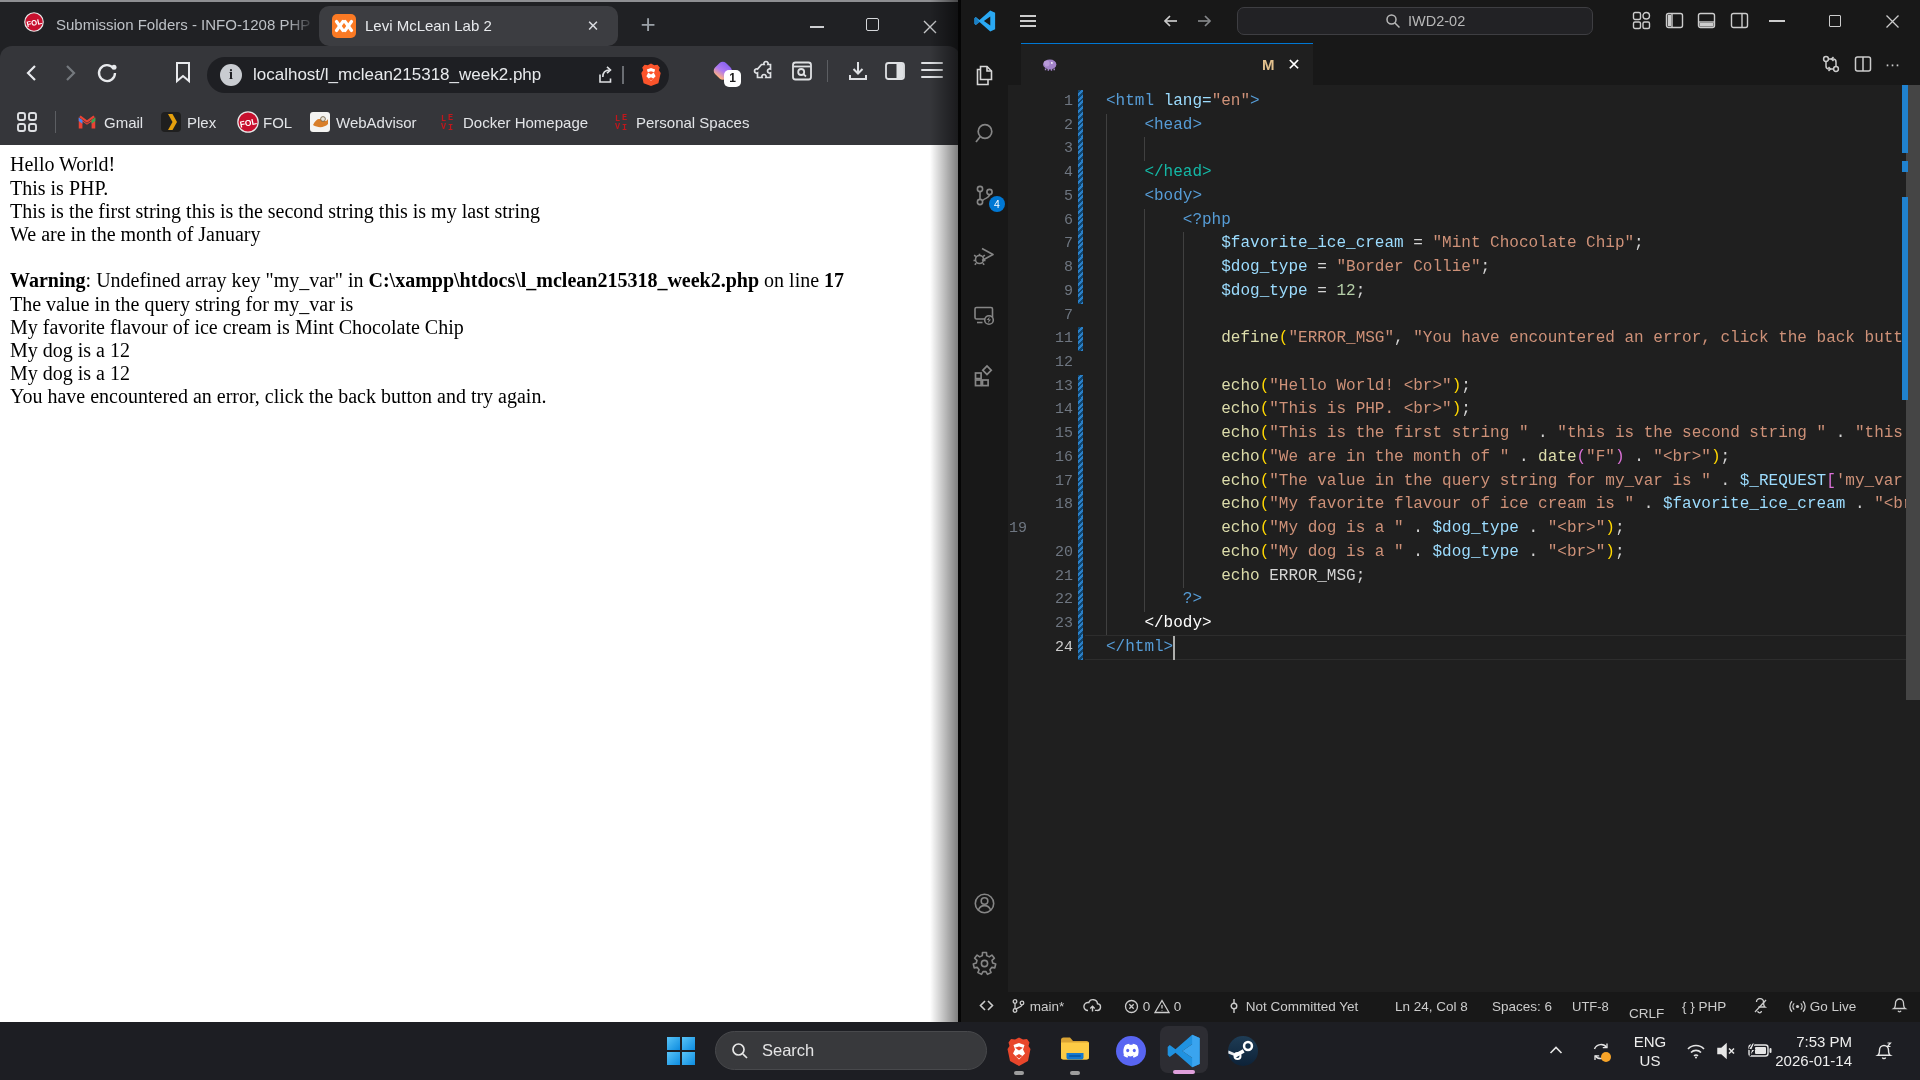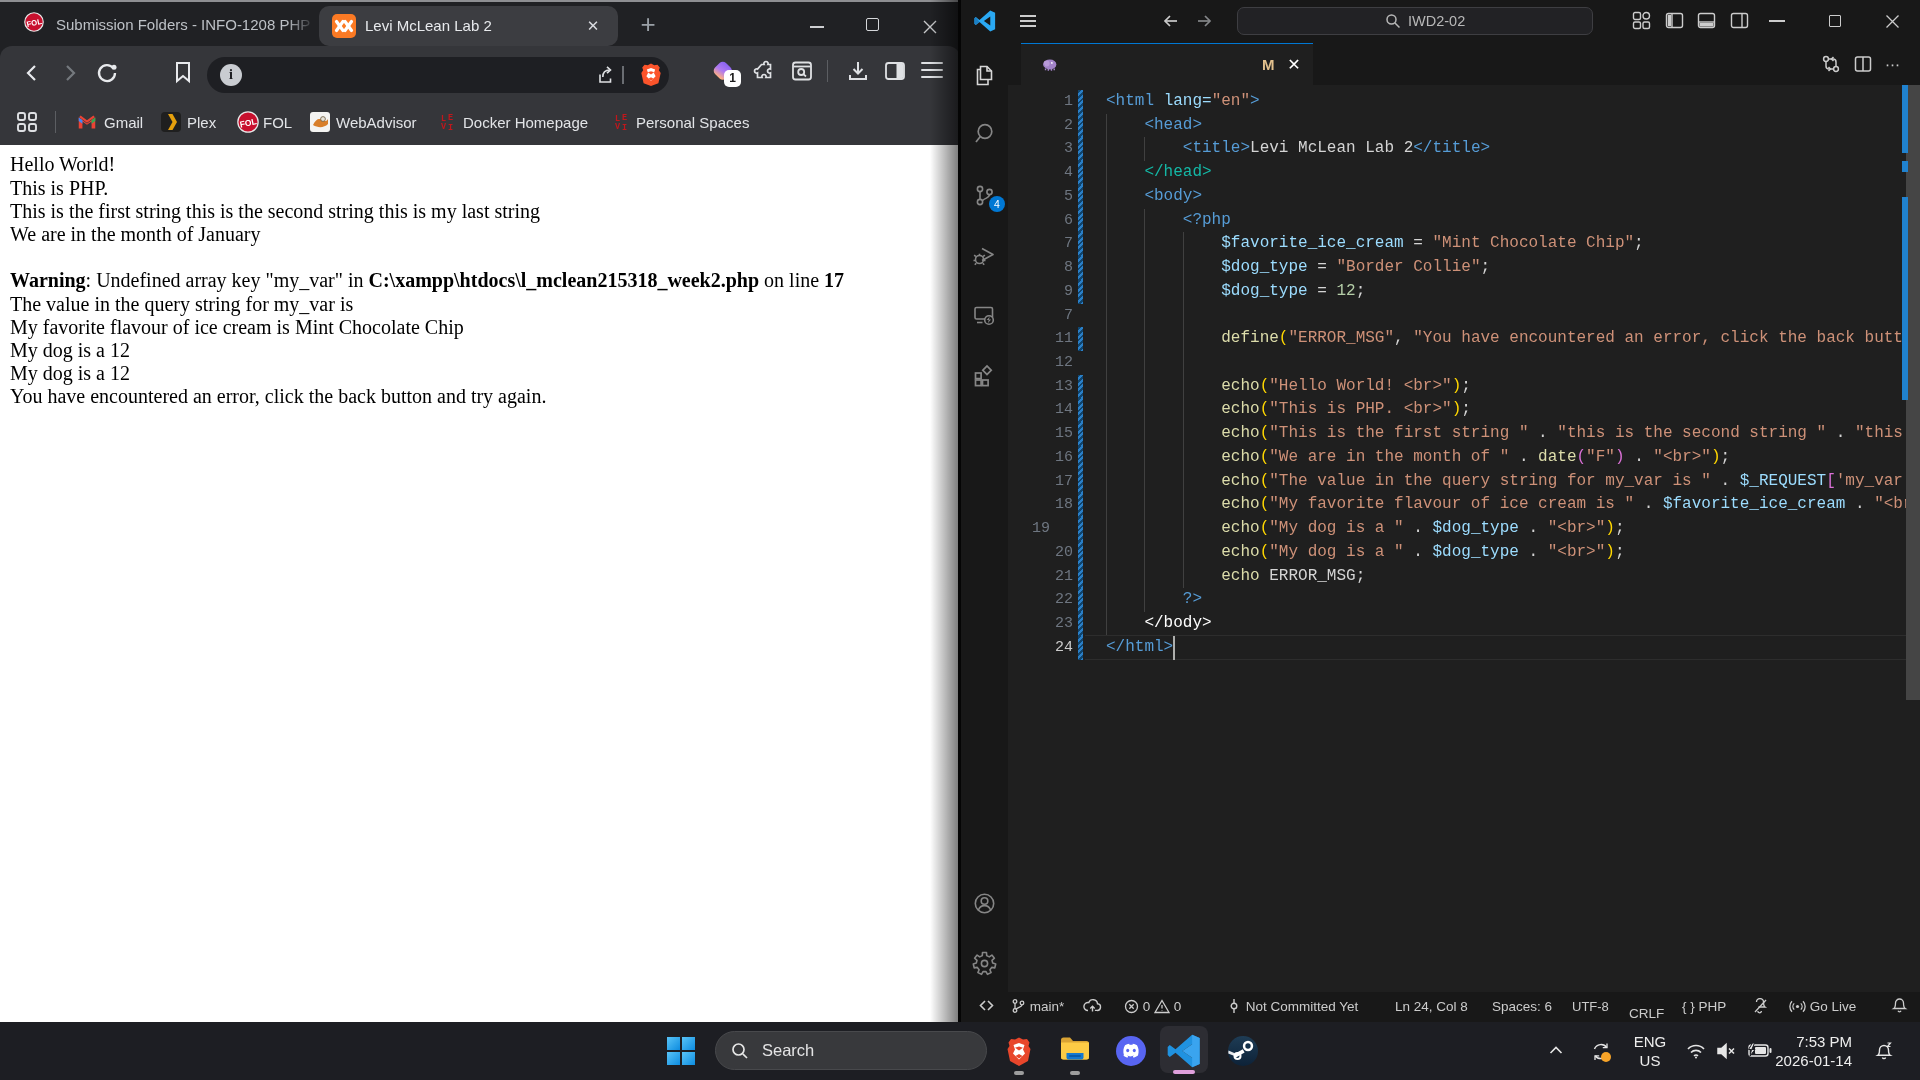--- a/index.html
+++ b/index.html
@@ -58,20 +58,21 @@
           <circle cx="20" cy="7.2" r="2.5" fill="#e8eaed" stroke="none"></circle>
         </svg></div>
       <div class="abs" style="left:172px;top:14px;width:22px;height:24px"><svg width="22" height="24" viewBox="0 0 22 24" fill="none" stroke="#e8eaed" stroke-width="2">
           <path d="M5 3 h12 v18 l-6 -5 -6 5 z"></path>
         </svg></div>
 
     <div class="abs" style="left:207px;top:11px;width:462px;height:36px;background:#1e1f23;border-radius:18px">
       <div class="abs" style="left:13px;top:7px;width:22px;height:22px;border-radius:50%;background:#c9ccd1">
         <div class="abs" style="left:0;top:3px;width:22px;height:16px;color:#1e1f23;font-size:14px;font-weight:700;text-align:center;line-height:16px;font-family:'Liberation Serif',serif">i</div>
       </div>
+      <div class="abs" style="left:46px;top:0;width:340px;height:36px;line-height:36px;color:#e8eaed;font-size:17px;white-space:nowrap">localhost/l_mclean215318_week2.php</div>
       <div class="abs" style="left:388px;top:8px;width:20px;height:20px"><svg width="20" height="20" viewBox="0 0 20 20" fill="none" stroke="#dfe1e4" stroke-width="1.6">
             <path d="M5 9.5 V17 H15.5 V13.5"></path>
             <path d="M7.8 12 C7.8 6.5 10.5 5 14.8 5"></path>
             <path d="M12 1.8 L15.5 5 L12 8.2"></path>
           </svg></div>
       <div class="abs" style="left:415px;top:9px;width:1.5px;height:18px;background:#6a6d72"></div>
       <div class="abs" style="left:432px;top:5px;width:26px;height:26px"><svg width="24" height="24" viewBox="0 0 26 26">
             <path d="M13 1.5 L16.5 3.5 L20 3 L22.5 6 L21.5 9 L23.5 12 L21 23 L13 26 L5 23 L2.5 12 L4.5 9 L3.5 6 L6 3 L9.5 3.5 Z" fill="#fb542b"></path>
             <path d="M13 6.5 L17.5 8.2 L16.2 12 L18 15.5 L13 20.5 L8 15.5 L9.8 12 L8.5 8.2 Z" fill="#fff"></path>
             <path d="M13 13.5 L16.5 11 L13 10 L9.5 11 Z" fill="#fb542b"></path>
@@ -300,21 +301,20 @@
       <div class="hatch" style="position:absolute;left:69px;top:5.00px;width:5px;height:23.73px"></div>
       <div style="position:absolute;left:97px;top:5.00px;height:23.73px;line-height:23.73px;white-space:pre"><span style="color:#569cd6">&lt;html</span><span style="color:#d4d4d4"> </span><span style="color:#9cdcfe">lang</span><span style="color:#9cdcfe">=</span><span style="color:#ce9178">"en"</span><span style="color:#569cd6">&gt;</span></div>
 <div style="position:absolute;left:0;top:28.73px;width:64px;height:23.73px;line-height:23.73px;text-align:right;color:#6e7681;font-size:15px">2</div>
       <div class="hatch" style="position:absolute;left:69px;top:28.73px;width:5px;height:23.73px"></div>
       <div style="position:absolute;left:97.00px;top:28.73px;width:1px;height:23.73px;background:#404040"></div>
       <div style="position:absolute;left:97px;top:28.73px;height:23.73px;line-height:23.73px;white-space:pre"><span style="color:#d4d4d4">    </span><span style="color:#569cd6">&lt;head&gt;</span></div>
 <div style="position:absolute;left:0;top:52.46px;width:64px;height:23.73px;line-height:23.73px;text-align:right;color:#6e7681;font-size:15px">3</div>
       <div class="hatch" style="position:absolute;left:69px;top:52.46px;width:5px;height:23.73px"></div>
       <div style="position:absolute;left:97.00px;top:52.46px;width:1px;height:23.73px;background:#404040"></div>
       <div style="position:absolute;left:135.41px;top:52.46px;width:1px;height:23.73px;background:#404040"></div>
-      <div style="position:absolute;left:97px;top:52.46px;height:23.73px;line-height:23.73px;white-space:pre"><span style="color:#d4d4d4">        </span><span style="color:#569cd6">&lt;title&gt;</span><span style="color:#d4d4d4">Levi McLean Lab 2</span><span style="color:#569cd6">&lt;/title&gt;</span></div>
 <div style="position:absolute;left:0;top:76.19px;width:64px;height:23.73px;line-height:23.73px;text-align:right;color:#6e7681;font-size:15px">4</div>
       <div class="hatch" style="position:absolute;left:69px;top:76.19px;width:5px;height:23.73px"></div>
       <div style="position:absolute;left:97.00px;top:76.19px;width:1px;height:23.73px;background:#404040"></div>
       <div style="position:absolute;left:97px;top:76.19px;height:23.73px;line-height:23.73px;white-space:pre"><span style="color:#d4d4d4">    </span><span style="color:#14b8a6">&lt;/head&gt;</span></div>
 <div style="position:absolute;left:0;top:99.92px;width:64px;height:23.73px;line-height:23.73px;text-align:right;color:#6e7681;font-size:15px">5</div>
       <div class="hatch" style="position:absolute;left:69px;top:99.92px;width:5px;height:23.73px"></div>
       <div style="position:absolute;left:97.00px;top:99.92px;width:1px;height:23.73px;background:#404040"></div>
       <div style="position:absolute;left:97px;top:99.92px;height:23.73px;line-height:23.73px;white-space:pre"><span style="color:#d4d4d4">    </span><span style="color:#569cd6">&lt;body&gt;</span></div>
 <div style="position:absolute;left:0;top:123.65px;width:64px;height:23.73px;line-height:23.73px;text-align:right;color:#6e7681;font-size:15px">6</div>
       <div class="hatch" style="position:absolute;left:69px;top:123.65px;width:5px;height:23.73px"></div>
@@ -382,21 +382,21 @@
       <div style="position:absolute;left:97.00px;top:384.68px;width:1px;height:23.73px;background:#404040"></div>
       <div style="position:absolute;left:135.41px;top:384.68px;width:1px;height:23.73px;background:#404040"></div>
       <div style="position:absolute;left:173.81px;top:384.68px;width:1px;height:23.73px;background:#404040"></div>
       <div style="position:absolute;left:97px;top:384.68px;height:23.73px;line-height:23.73px;white-space:pre"><span style="color:#d4d4d4">            </span><span style="color:#dcdcaa">echo</span><span style="color:#ffd700">(</span><span style="color:#ce9178">"The value in the query string for my_var is "</span><span style="color:#d4d4d4"> . </span><span style="color:#9cdcfe">$_REQUEST</span><span style="color:#da70d6">[</span><span style="color:#ce9178">'my_var'</span></div>
 <div style="position:absolute;left:0;top:408.41px;width:64px;height:23.73px;line-height:23.73px;text-align:right;color:#6e7681;font-size:15px">18</div>
       <div class="hatch" style="position:absolute;left:69px;top:408.41px;width:5px;height:23.73px"></div>
       <div style="position:absolute;left:97.00px;top:408.41px;width:1px;height:23.73px;background:#404040"></div>
       <div style="position:absolute;left:135.41px;top:408.41px;width:1px;height:23.73px;background:#404040"></div>
       <div style="position:absolute;left:173.81px;top:408.41px;width:1px;height:23.73px;background:#404040"></div>
       <div style="position:absolute;left:97px;top:408.41px;height:23.73px;line-height:23.73px;white-space:pre"><span style="color:#d4d4d4">            </span><span style="color:#dcdcaa">echo</span><span style="color:#ffd700">(</span><span style="color:#ce9178">"My favorite flavour of ice cream is "</span><span style="color:#d4d4d4"> . </span><span style="color:#9cdcfe">$favorite_ice_cream</span><span style="color:#d4d4d4"> . </span><span style="color:#ce9178">"&lt;br&gt;"</span></div>
-<div style="position:absolute;left:0;top:432.14px;width:64px;height:23.73px;line-height:23.73px;text-align:center;color:#6e7681;font-size:15px">19</div>
+<div style="position:absolute;left:0;top:432.14px;width:64px;height:23.73px;line-height:23.73px;text-align:left;color:#6e7681;font-size:15px">19</div>
       <div class="hatch" style="position:absolute;left:69px;top:432.14px;width:5px;height:23.73px"></div>
       <div style="position:absolute;left:97.00px;top:432.14px;width:1px;height:23.73px;background:#404040"></div>
       <div style="position:absolute;left:135.41px;top:432.14px;width:1px;height:23.73px;background:#404040"></div>
       <div style="position:absolute;left:173.81px;top:432.14px;width:1px;height:23.73px;background:#404040"></div>
       <div style="position:absolute;left:97px;top:432.14px;height:23.73px;line-height:23.73px;white-space:pre"><span style="color:#d4d4d4">            </span><span style="color:#dcdcaa">echo</span><span style="color:#ffd700">(</span><span style="color:#ce9178">"My dog is a "</span><span style="color:#d4d4d4"> . </span><span style="color:#9cdcfe">$dog_type</span><span style="color:#d4d4d4"> . </span><span style="color:#ce9178">"&lt;br&gt;"</span><span style="color:#ffd700">)</span><span style="color:#d4d4d4">;</span></div>
 <div style="position:absolute;left:0;top:455.87px;width:64px;height:23.73px;line-height:23.73px;text-align:right;color:#6e7681;font-size:15px">20</div>
       <div class="hatch" style="position:absolute;left:69px;top:455.87px;width:5px;height:23.73px"></div>
       <div style="position:absolute;left:97.00px;top:455.87px;width:1px;height:23.73px;background:#404040"></div>
       <div style="position:absolute;left:135.41px;top:455.87px;width:1px;height:23.73px;background:#404040"></div>
       <div style="position:absolute;left:173.81px;top:455.87px;width:1px;height:23.73px;background:#404040"></div>

